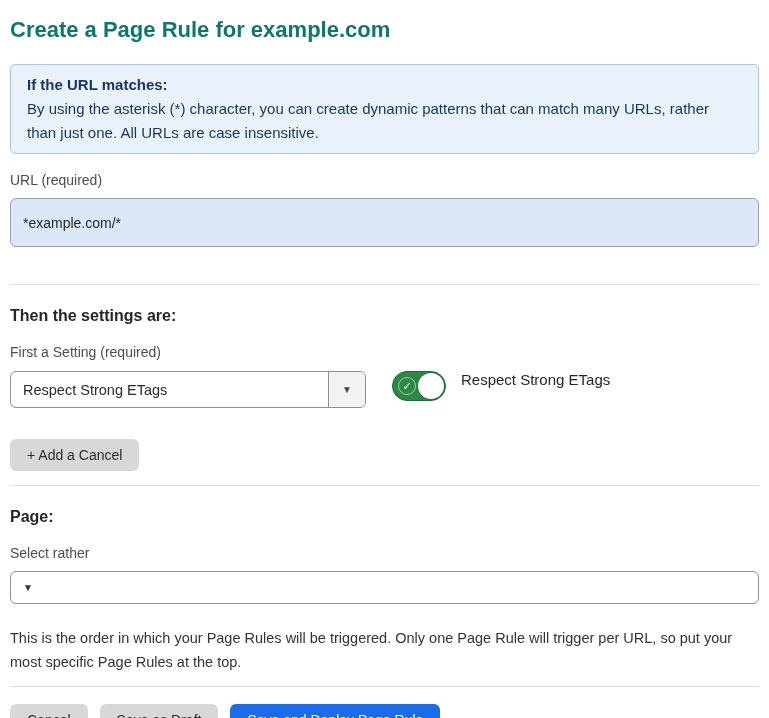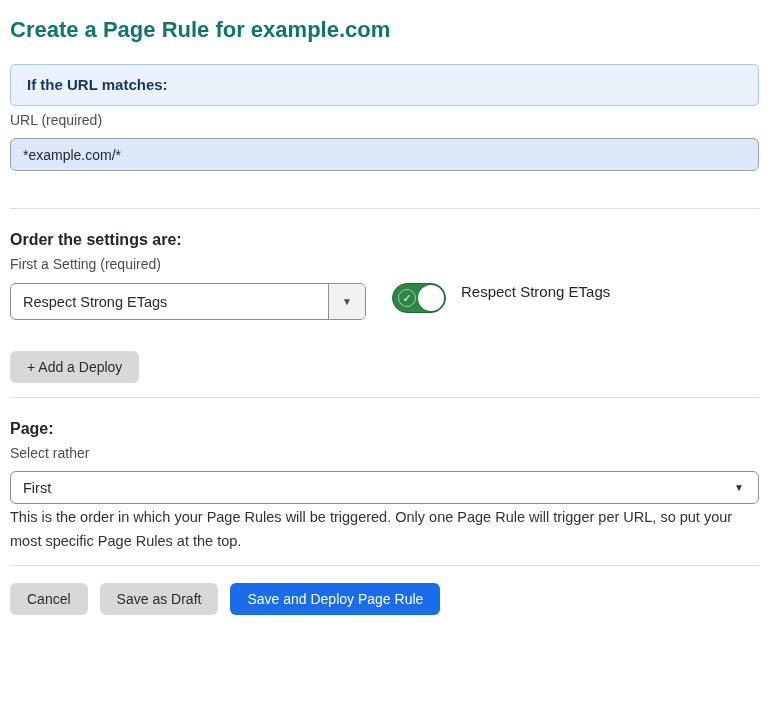--- a/index.html
+++ b/index.html
@@ -29,29 +29,29 @@
     color: #17355e;
   }
   .info-box .info-heading { font-weight: bold; }
   .info-link {
     color: #2264cb;
     text-decoration: underline;
     cursor: pointer;
   }
   .field-label {
     display: block;
-    margin-top: 6px;
+    margin-top: 18px;
     font-size: 14px;
     line-height: 17px;
     color: #4d4d4d;
   }
   .url-input {
     margin-top: 9px;
     width: 100%;
-    height: 33px;
+    height: 49px;
     background: #dce8f8;
     border: 1px solid #93a1b8;
     border-radius: 6px;
     padding: 0 12px;
     font-family: "Liberation Sans", sans-serif;
     font-size: 14px;
     color: #24282e;
   }
   .divider {
     border: none;
@@ -177,74 +177,74 @@
   .order-select .select-value {
     flex: 1;
     font-size: 14.5px;
     color: #2b2b2b;
   }
   .order-select .chevron {
     font-size: 10px;
     color: #333333;
   }
   .help-text {
-    margin-top: 1px;
+    margin-top: 22px;
     font-size: 14.5px;
     line-height: 24px;
     color: #333333;
     max-width: 740px;
   }
   .footer-actions {
     margin-top: 17px;
     display: flex;
     gap: 12px;
   }
 </style>
 </head>
 <body>
 
 
 
 <h1 class="page-title">Create a Page Rule for example.com</h1>
 
 <div class="info-box">
   <div class="info-heading">If the URL matches:</div>
+  <div class="info-body">By using the asterisk (*) character, you can create dynamic patterns that can match many URLs, rather than just one. All URLs are case insensitive.</div>
 </div>
 
 <label class="field-label">URL (required)</label>
 <input class="url-input" type="text" value="*example.com/*" style="">
 
 <hr class="divider divider-1">
 
-<h2 class="section-heading">Order the settings are:</h2>
+<h2 class="section-heading">Then the settings are:</h2>
 
 <label class="field-label">First a Setting (required)</label>
 
 <div class="setting-row">
   <div class="select-box">
     <div class="select-value">Respect Strong ETags</div>
     <div class="select-arrow">▼</div>
   </div>
   <div class="toggle" role="switch" aria-checked="on">
     <span class="check-icon">✓</span>
     <span class="toggle-knob"></span>
   </div>
   <span class="toggle-label">Respect Strong ETags</span>
 </div>
 
-<button class="btn btn-gray add-setting-btn">+ Add a Deploy</button>
+<button class="btn btn-gray add-setting-btn">+ Add a Cancel</button>
 
 <hr class="divider divider-2">
 
 <h2 class="section-heading">Page:</h2>
 
 <label class="field-label">Select rather</label>
 
 <div class="order-select">
-  <span class="select-value">First</span>
   <span class="chevron">▼</span>
 </div>
 
 <p class="help-text">This is the order in which your Page Rules will be triggered. Only one Page Rule will trigger per URL, so put your most specific Page Rules at the top.</p>
 
 <hr class="divider divider-3">
 
 <div class="footer-actions">
   <button class="btn btn-gray">Cancel</button>
   <button class="btn btn-gray">Save as Draft</button>

